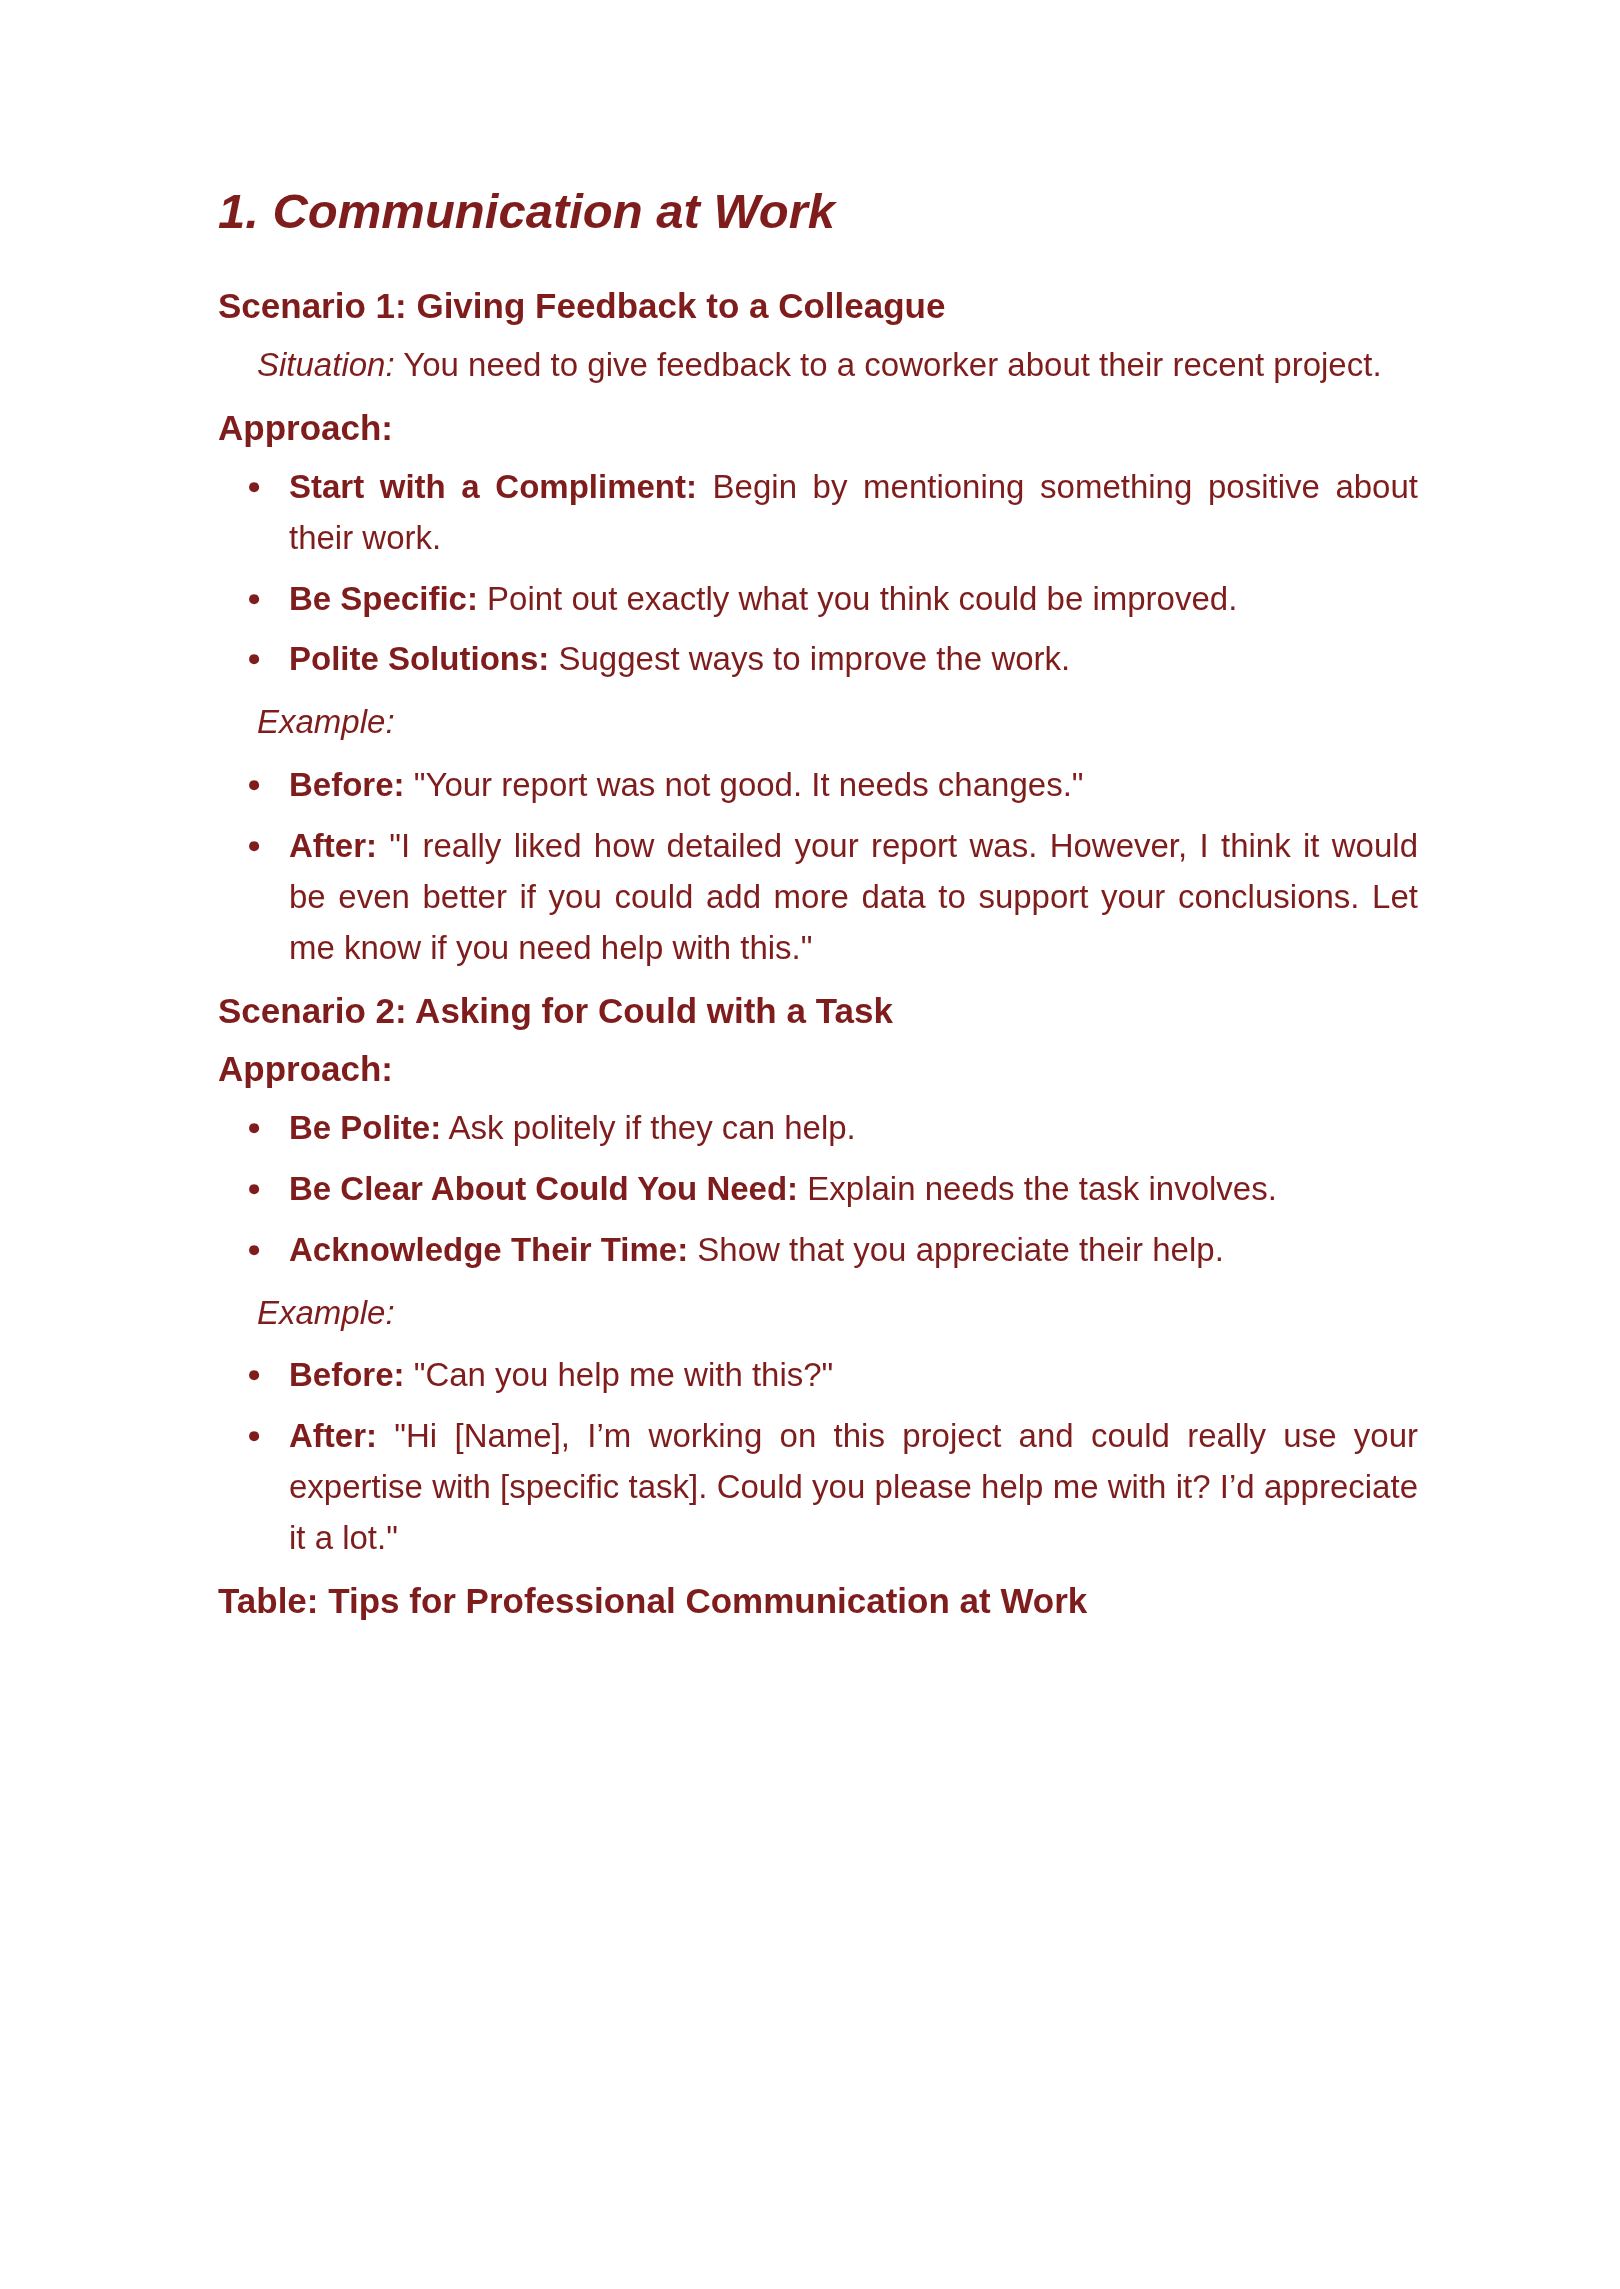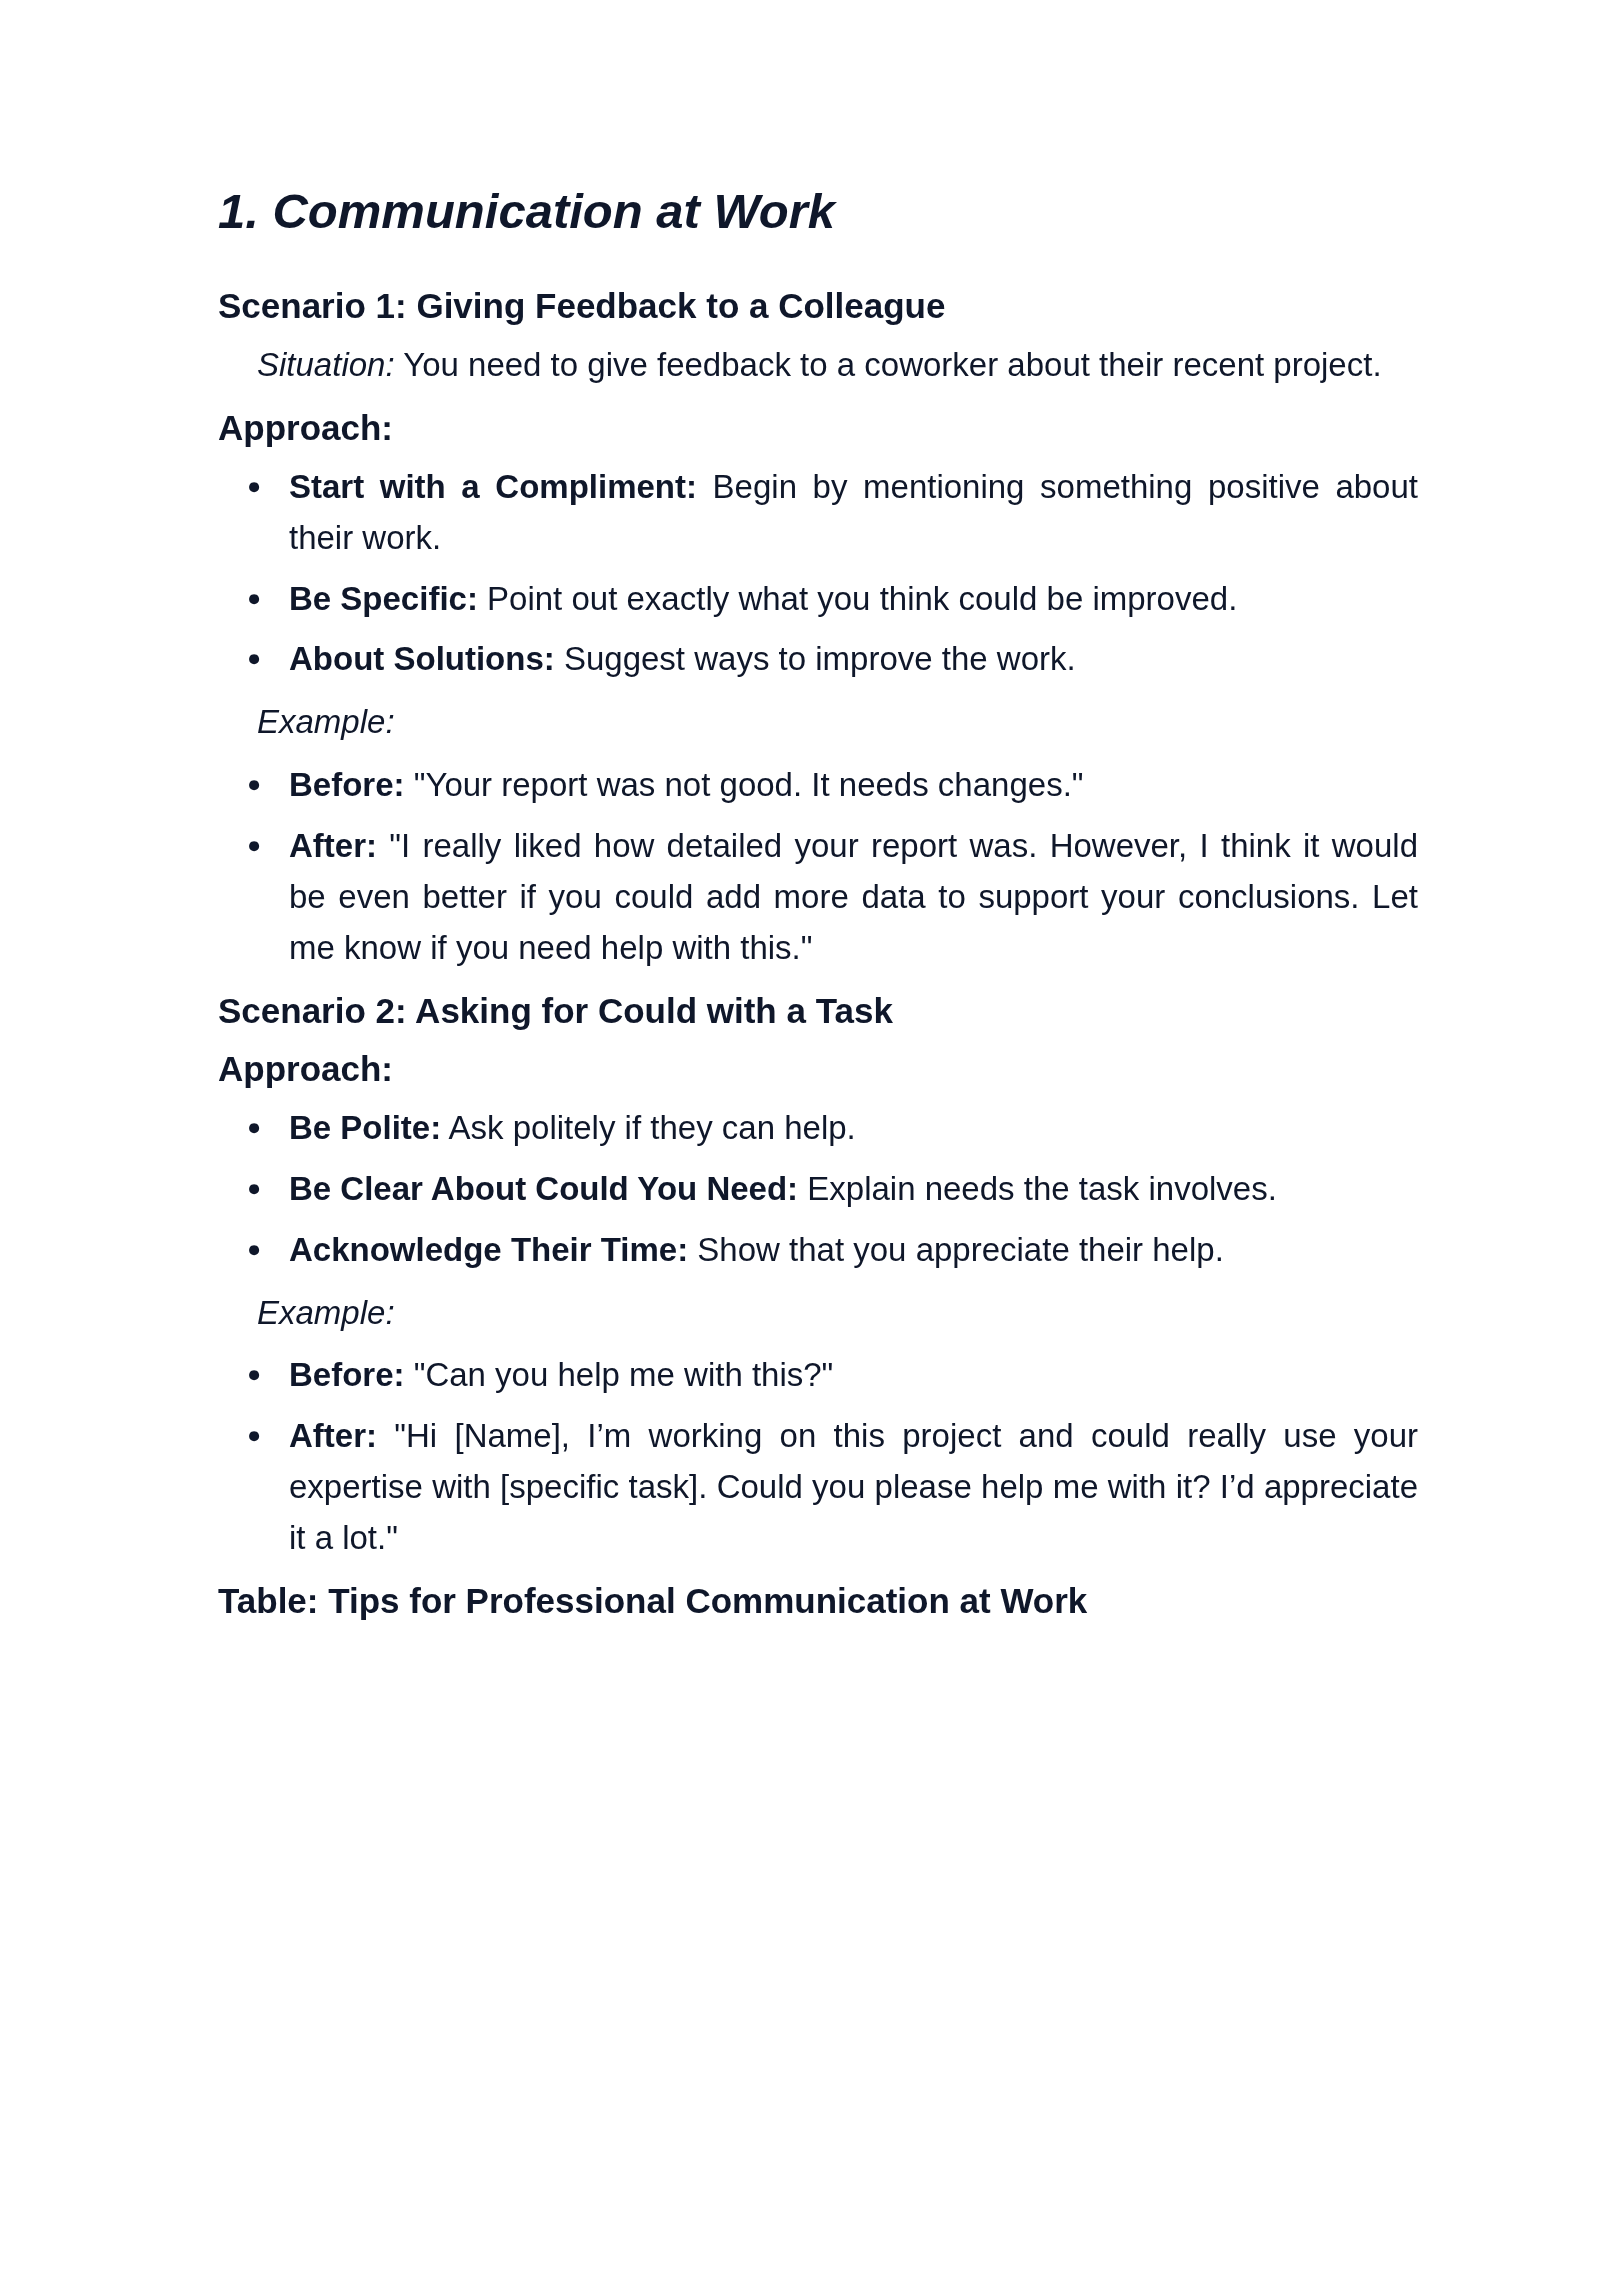--- a/index.html
+++ b/index.html
@@ -2,21 +2,21 @@
 <html lang="en"><head>
 <meta charset="utf-8">
 <style>
   html,body{margin:0;padding:0;background:#ffffff;}
   .page{
     position:relative;
     width:1620px;height:1702px;
     background:#ffffff;
     overflow:hidden;
     font-family:"Liberation Sans", sans-serif;
-    color:#0f172a;
+    color:#7f1d1d;
   }
   .content{
     position:absolute;left:218px;top:186px;width:1200px;
     font-size:33px;line-height:51px;text-align:justify;
   }
   .doc-title{
     font-size:49px;font-weight:bold;font-style:italic;
     line-height:1.05;margin:0 0 43px 0;text-align:left;letter-spacing:0px;
   }
   .hd{
@@ -55,21 +55,21 @@
 
     <h1 class="doc-title">1. Communication at Work</h1>
 
     <h2 class="hd">Scenario 1: Giving Feedback to a Colleague</h2>
     <p class="para"><span class="ital">Situation:</span><span> You need to give feedback to a coworker about their recent project.</span></p>
     <h2 class="hd">Approach:</h2>
 
     <ul class="blist">
       <li><span class="bullet-dot">●</span><strong>Start with a Compliment:</strong><span> Begin by mentioning something positive about their work.</span></li>
       <li><span class="bullet-dot">●</span><strong>Be Specific:</strong><span> Point out exactly what you think could be improved.</span></li>
-      <li><span class="bullet-dot">●</span><strong>About Solutions:</strong><span> Suggest ways to improve the work.</span></li>
+      <li><span class="bullet-dot">●</span><strong>Polite Solutions:</strong><span> Suggest ways to improve the work.</span></li>
     </ul>
 
     <p class="para ital">Example:</p>
 
     <ul class="blist">
       <li><span class="bullet-dot">●</span><strong>Before:</strong><span> "Your report was not good. It needs changes."</span></li>
       <li><span class="bullet-dot">●</span><strong>After:</strong><span> "I really liked how detailed your report was. However, I think it would be even better if you could add more data to support your conclusions. Let me know if you need help with this."</span></li>
     </ul>
 
     <h2 class="hd">Scenario 2: Asking for Could with a Task</h2>

